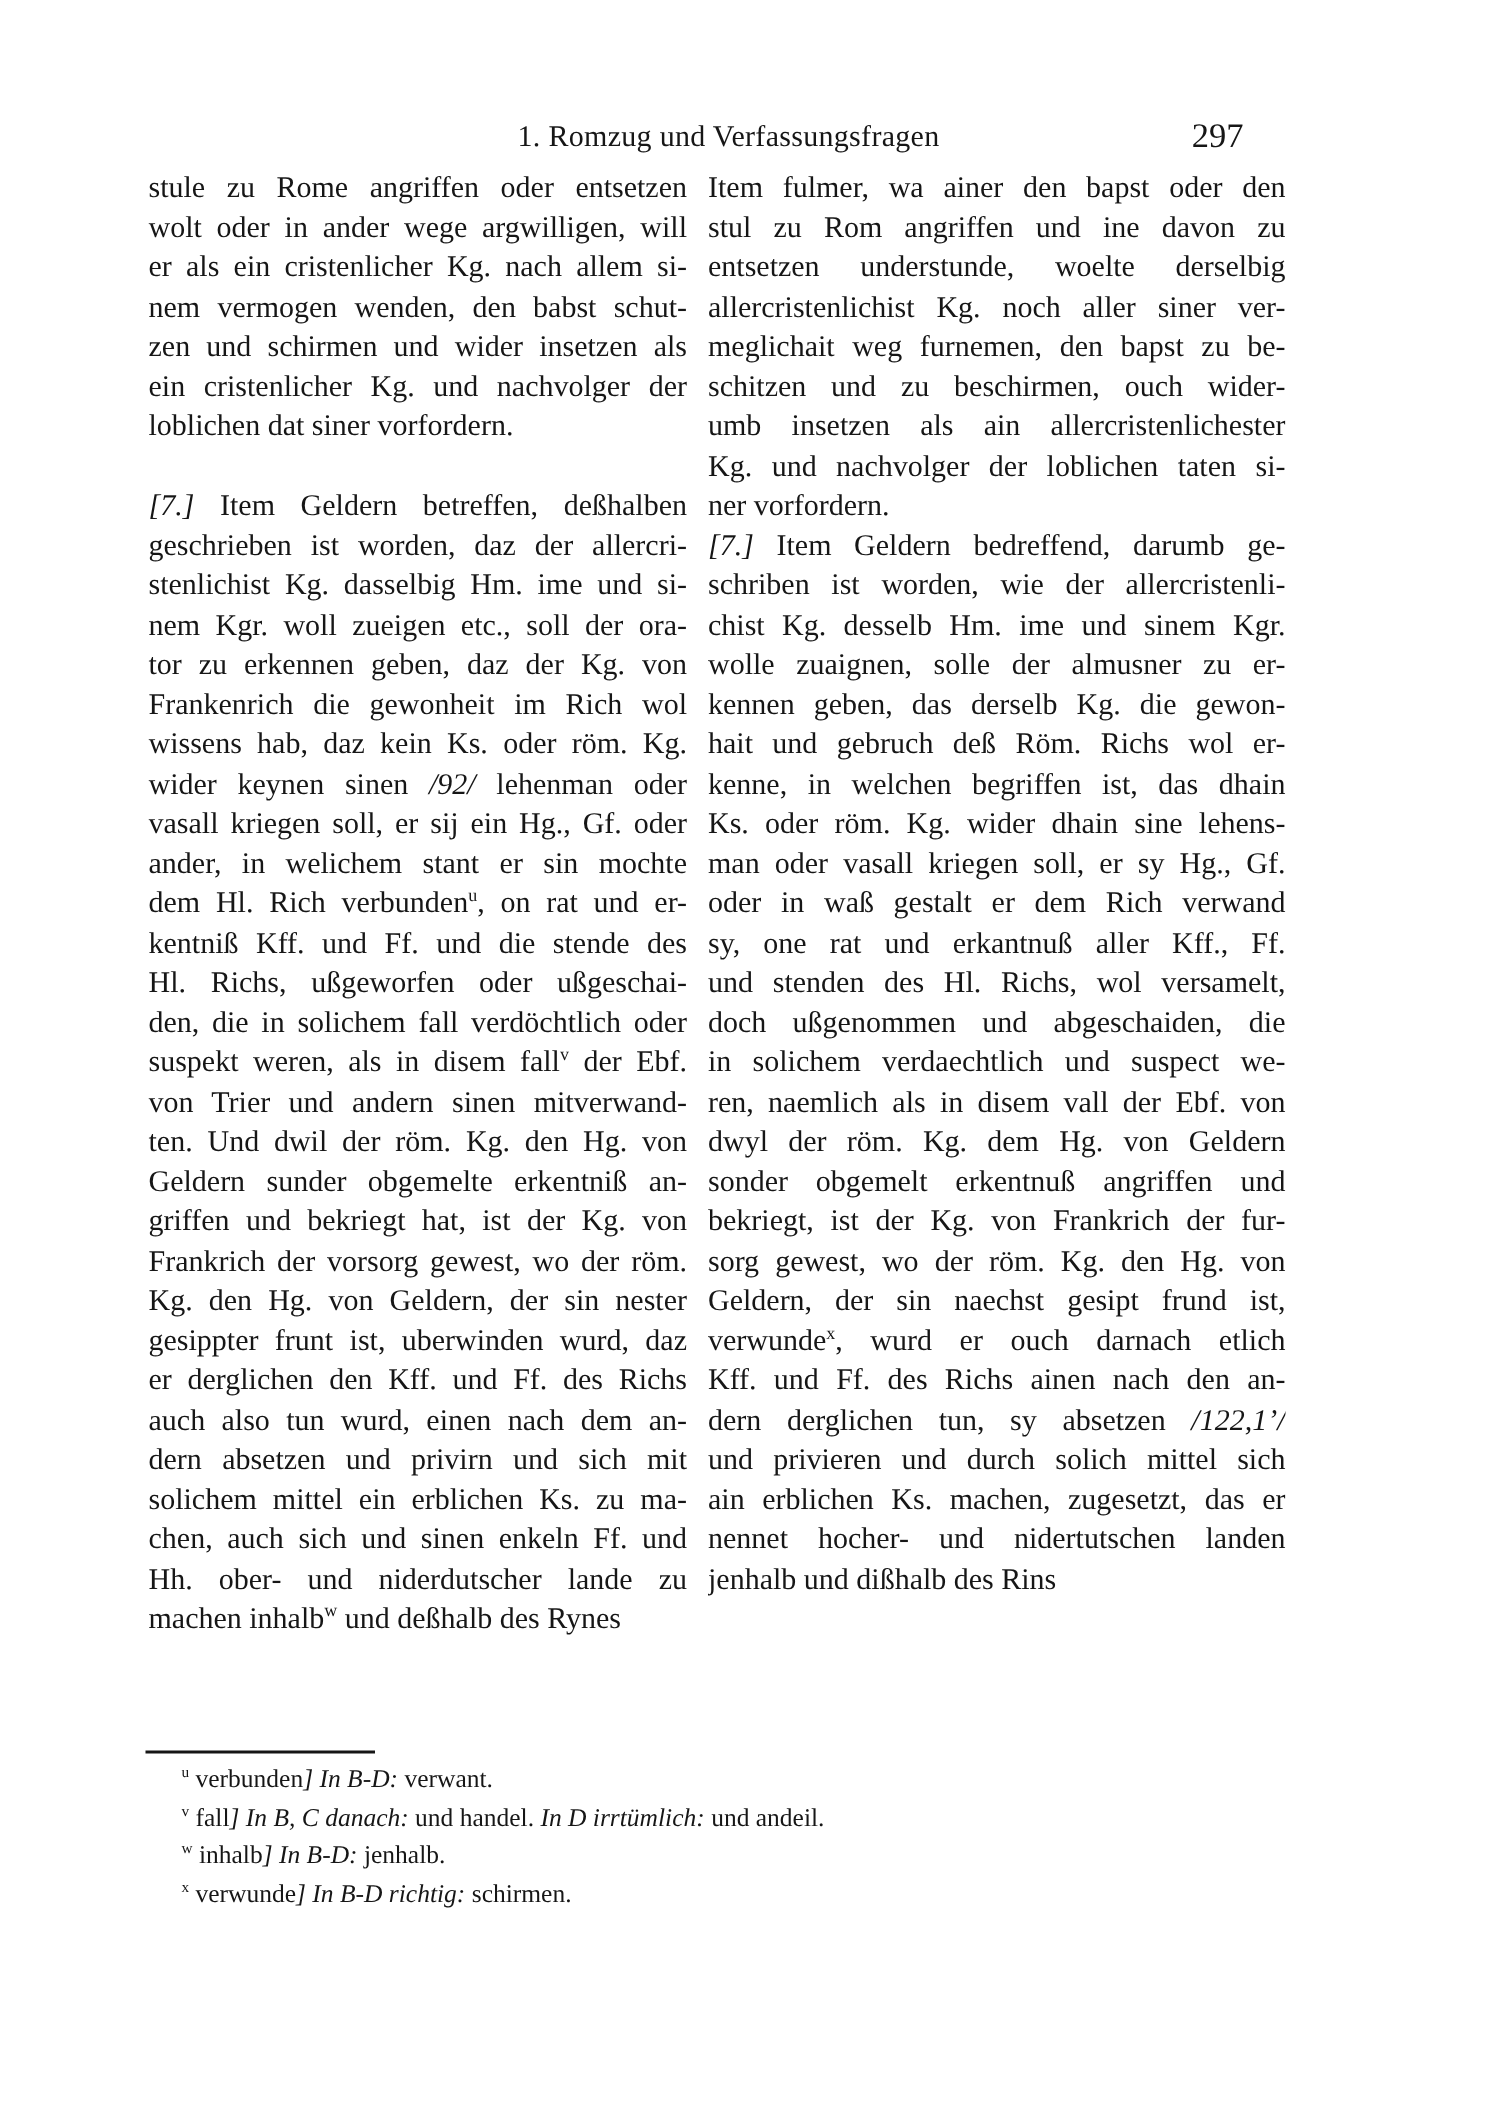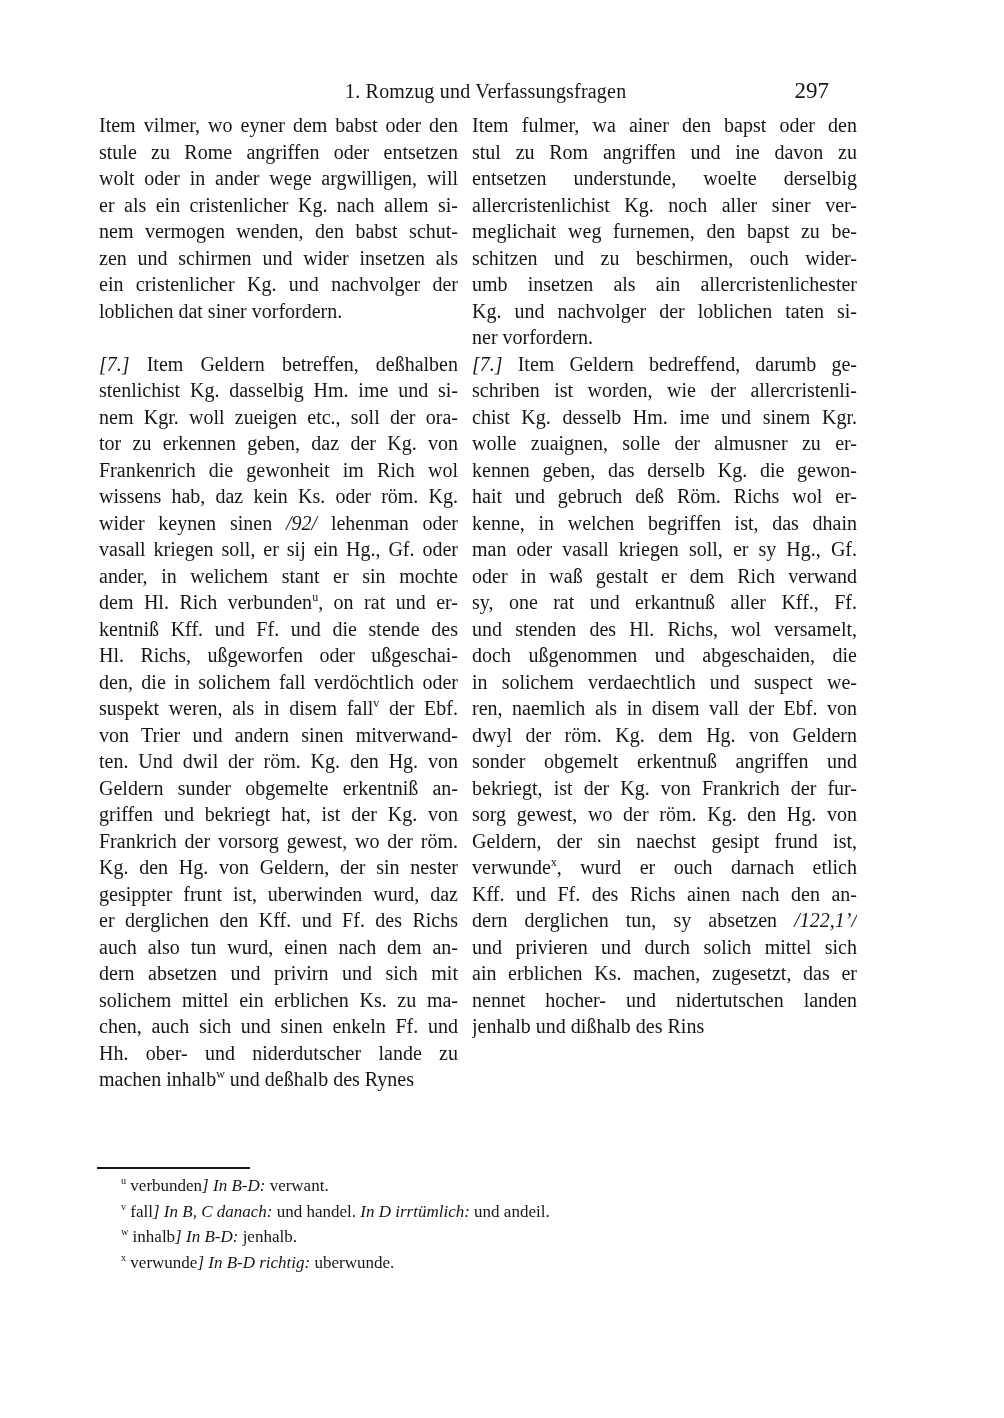--- a/index.html
+++ b/index.html
@@ -92,31 +92,31 @@
 <body>
 
 <div class="page-header">
   <div class="running-title">1. Romzug und Verfassungsfragen</div>
   <div class="page-number">297</div>
 </div>
 
 <div class="text-columns" id="columns">
     <div class="column-left">
       <div class="para gap">
-        <div class="line"><span class="seg-n">Item vilmer, wo eyner dem babst oder den</span></div>
         <div class="line"><span class="seg-n">stule zu Rome angriffen oder entsetzen</span></div>
         <div class="line"><span class="seg-n">wolt oder in ander wege argwilligen, will</span></div>
         <div class="line"><span class="seg-n">er als ein cristenlicher Kg. nach allem si-</span></div>
         <div class="line"><span class="seg-n">nem vermogen wenden, den babst schut-</span></div>
         <div class="line"><span class="seg-n">zen und schirmen und wider insetzen als</span></div>
         <div class="line"><span class="seg-n">ein cristenlicher Kg. und nachvolger der</span></div>
         <div class="line flush"><span class="seg-n">loblichen dat siner vorfordern.</span></div>
       </div>
       <div class="para">
         <div class="line"><span class="seg-i">[7.]</span><span class="seg-n"> Item Geldern betreffen, deßhalben</span></div>
+        <div class="line"><span class="seg-n">geschrieben ist worden, daz der allercri-</span></div>
         <div class="line"><span class="seg-n">stenlichist Kg. dasselbig Hm. ime und si-</span></div>
         <div class="line"><span class="seg-n">nem Kgr. woll zueigen etc., soll der ora-</span></div>
         <div class="line"><span class="seg-n">tor zu erkennen geben, daz der Kg. von</span></div>
         <div class="line"><span class="seg-n">Frankenrich die gewonheit im Rich wol</span></div>
         <div class="line"><span class="seg-n">wissens hab, daz kein Ks. oder röm. Kg.</span></div>
         <div class="line"><span class="seg-n">wider keynen sinen </span><span class="seg-i">/92/</span><span class="seg-n"> lehenman oder</span></div>
         <div class="line"><span class="seg-n">vasall kriegen soll, er sij ein Hg., Gf. oder</span></div>
         <div class="line"><span class="seg-n">ander, in welichem stant er sin mochte</span></div>
         <div class="line"><span class="seg-n">dem Hl. Rich verbunden</span><sup class="seg-s">u</sup><span class="seg-n">, on rat und er-</span></div>
         <div class="line"><span class="seg-n">kentniß Kff. und Ff. und die stende des</span></div>
@@ -152,20 +152,21 @@
         <div class="line flush"><span class="seg-n">ner vorfordern.</span></div>
       </div>
       <div class="para">
         <div class="line"><span class="seg-i">[7.]</span><span class="seg-n"> Item Geldern bedreffend, darumb ge-</span></div>
         <div class="line"><span class="seg-n">schriben ist worden, wie der allercristenli-</span></div>
         <div class="line"><span class="seg-n">chist Kg. desselb Hm. ime und sinem Kgr.</span></div>
         <div class="line"><span class="seg-n">wolle zuaignen, solle der almusner zu er-</span></div>
         <div class="line"><span class="seg-n">kennen geben, das derselb Kg. die gewon-</span></div>
         <div class="line"><span class="seg-n">hait und gebruch deß Röm. Richs wol er-</span></div>
         <div class="line"><span class="seg-n">kenne, in welchen begriffen ist, das dhain</span></div>
+        <div class="line"><span class="seg-n">Ks. oder röm. Kg. wider dhain sine lehens-</span></div>
         <div class="line"><span class="seg-n">man oder vasall kriegen soll, er sy Hg., Gf.</span></div>
         <div class="line"><span class="seg-n">oder in waß gestalt er dem Rich verwand</span></div>
         <div class="line"><span class="seg-n">sy, one rat und erkantnuß aller Kff., Ff.</span></div>
         <div class="line"><span class="seg-n">und stenden des Hl. Richs, wol versamelt,</span></div>
         <div class="line"><span class="seg-n">doch ußgenommen und abgeschaiden, die</span></div>
         <div class="line"><span class="seg-n">in solichem verdaechtlich und suspect we-</span></div>
         <div class="line"><span class="seg-n">ren, naemlich als in disem vall der Ebf. von</span></div>
         <div class="line"><span class="seg-n">dwyl der röm. Kg. dem Hg. von Geldern</span></div>
         <div class="line"><span class="seg-n">sonder obgemelt erkentnuß angriffen und</span></div>
         <div class="line"><span class="seg-n">bekriegt, ist der Kg. von Frankrich der fur-</span></div>
@@ -180,14 +181,14 @@
         <div class="line flush"><span class="seg-n">jenhalb und dißhalb des Rins</span></div>
       </div>
     </div>
   </div>
 
 <div class="footnote-rule"></div>
 <div class="footnotes" id="footnotes">
     <div class="footnote-line"><sup class="seg-s">u</sup><span class="seg-n"> verbunden</span><span class="seg-i">] In B-D:</span><span class="seg-n"> verwant.</span></div>
     <div class="footnote-line"><sup class="seg-s">v</sup><span class="seg-n"> fall</span><span class="seg-i">] In B, C danach:</span><span class="seg-n"> und handel. </span><span class="seg-i">In D irrtümlich:</span><span class="seg-n"> und andeil.</span></div>
     <div class="footnote-line"><sup class="seg-s">w</sup><span class="seg-n"> inhalb</span><span class="seg-i">] In B-D:</span><span class="seg-n"> jenhalb.</span></div>
-    <div class="footnote-line"><sup class="seg-s">x</sup><span class="seg-n"> verwunde</span><span class="seg-i">] In B-D richtig:</span><span class="seg-n"> uberwunde.</span></div>
+    <div class="footnote-line"><sup class="seg-s">x</sup><span class="seg-n"> verwunde</span><span class="seg-i">] In B-D richtig:</span><span class="seg-n"> schirmen.</span></div>
   </div>
 
 </body></html>

